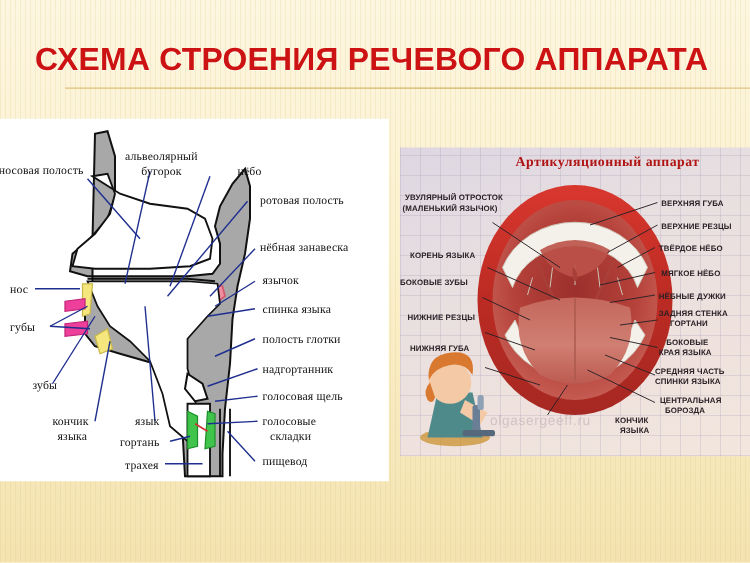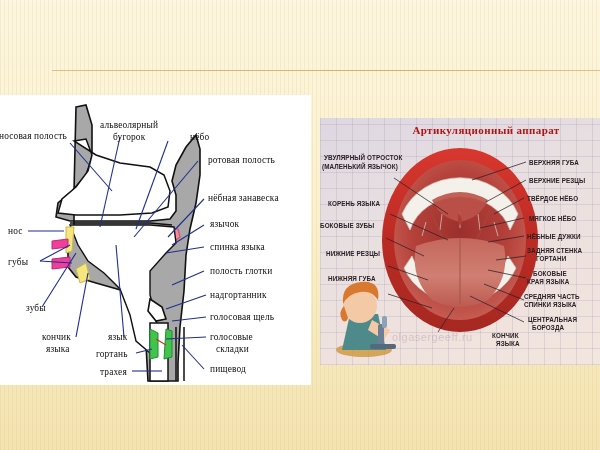--- a/index.html
+++ b/index.html
@@ -70,20 +70,21 @@
     font-family:"Liberation Sans", sans-serif;font-size:11px;
     color:rgba(150,120,140,.30);letter-spacing:.5px;white-space:nowrap;text-align:right;
   }
 </style>
 </head>
 <body>
 
 <div id="slide-bg"></div>
 
 <div id="title-bar">
+  <div id="page-title">СХЕМА СТРОЕНИЯ РЕЧЕВОГО АППАРАТА</div>
   <div id="title-rule"></div>
 </div>
 
 <div id="left-figure">
   <svg width="311" height="290" viewBox="0 0 311 290" xmlns="http://www.w3.org/2000/svg">
 
     <path d="M76 12 L86 10 L92 30 L92 62 L86 80 L72 96 L58 108 L56 122 L70 126
              L112 126 L150 126 L170 124 L176 116 L176 100 L172 86 L176 70
              L186 52 L196 40 L200 54 L200 80 L196 108 L190 134 L186 160
              L184 196 L180 232 L178 268 L178 286 L148 286 L146 250 L140 214

